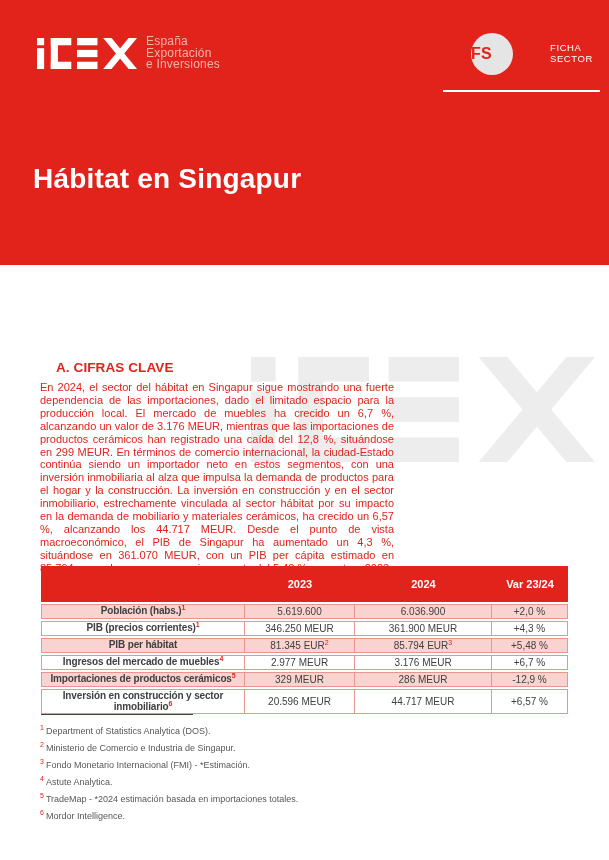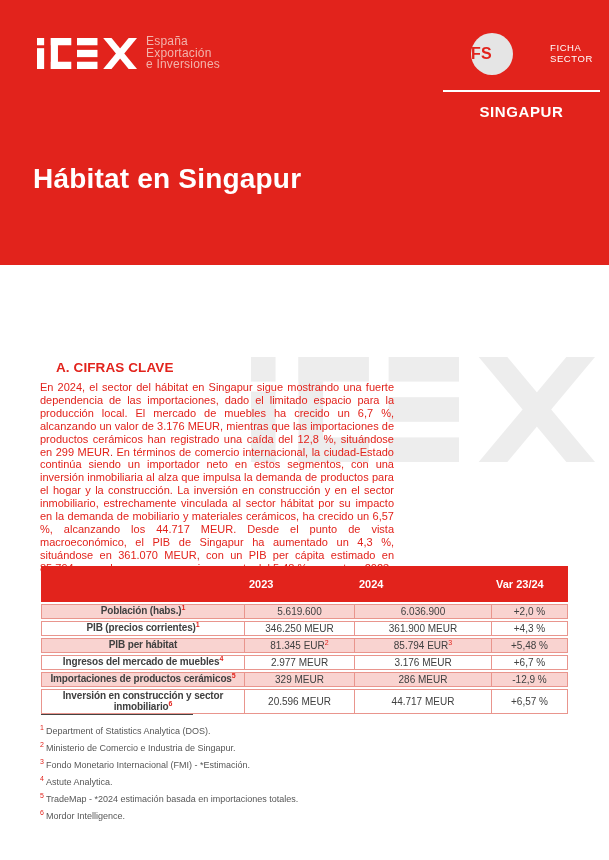--- a/index.html
+++ b/index.html
@@ -31,21 +31,21 @@
   .watermark-svg{position:absolute;left:251px;top:357px;width:344px;height:105px;fill:var(--watermark-gray);z-index:0;}
   .content{position:absolute;inset:0;z-index:1;}
 
   
   .section-heading{position:absolute;left:56px;top:360px;color:var(--accent-red);font-weight:bold;font-size:13.5px;letter-spacing:0.1px;}
   .paragraph{position:absolute;left:40px;top:381px;width:354px;color:var(--accent-red);font-size:11px;line-height:12.9px;text-align:justify;}
 
   
   .kv-table{position:absolute;left:41px;top:564px;width:527px;border-collapse:separate;border-spacing:0 2px;table-layout:fixed;}
   .kv-table col.c0{width:204px;} .kv-table col.c1{width:110px;} .kv-table col.c2{width:137px;} .kv-table col.c3{width:76px;}
-  .kv-table th{background:var(--accent-red);color:#ffffff;font-size:11px;font-weight:bold;height:18px;text-align:left;padding:12px 4px;}
+  .kv-table th{background:var(--accent-red);color:#ffffff;font-size:11px;font-weight:bold;height:18px;text-align:center;padding:12px 4px;}
   .kv-table td{height:15px;font-size:10px;color:var(--text-dark);text-align:center;vertical-align:middle;padding:1px 3px;
     border-top:1px solid var(--table-border);border-bottom:1px solid var(--table-border);border-right:1px solid var(--table-border);background:#ffffff;}
   .kv-table td:first-child{border-left:1px solid var(--table-border);}
   .kv-table tr.pink td{background:var(--row-pink);}
   .kv-table td.lbl{font-weight:bold;letter-spacing:-0.15px;line-height:10.5px;}
   .kv-table sup{color:var(--accent-red);font-size:7px;line-height:0;}
 
   
   .foot-rule{position:absolute;left:41px;top:714px;width:152px;height:1px;background:#444444;}
   .footnotes{position:absolute;left:40px;top:721px;width:480px;font-size:9px;line-height:13px;color:var(--text-footnote);}
@@ -91,21 +91,20 @@
       </div>
 
       <div class="fs-circle">
         <span>FS</span>
       </div>
       <div class="fs-label">
         <div>FICHA</div>
         <div>SECTOR</div>
       </div>
       <div class="hdr-divider"></div>
-      <div class="country">SINGAPUR</div>
 
       <h1 class="doc-title">Hábitat en Singapur</h1>
     </div>
 
     <h2 class="section-heading">A. CIFRAS CLAVE</h2>
     <p class="paragraph">En 2024, el sector del hábitat en Singapur sigue mostrando una fuerte dependencia de las importaciones, dado el limitado espacio para la producción local. El mercado de muebles ha crecido un 6,7 %, alcanzando un valor de 3.176 MEUR, mientras que las importaciones de productos cerámicos han registrado una caída del 12,8 %, situándose en 299 MEUR. En términos de comercio internacional, la ciudad-Estado continúa siendo un importador neto en estos segmentos, con una inversión inmobiliaria al alza que impulsa la demanda de productos para el hogar y la construcción. La inversión en construcción y en el sector inmobiliario, estrechamente vinculada al sector hábitat por su impacto en la demanda de mobiliario y materiales cerámicos, ha crecido un 6,57 %, alcanzando los 44.717 MEUR. Desde el punto de vista macroeconómico, el PIB de Singapur ha aumentado un 4,3 %, situándose en 361.070 MEUR, con un PIB per cápita estimado en 85.794 euros, lo que supone un incremento del 5,48 % respecto a 2023.</p>
 
     <table class="kv-table">
       <colgroup>
           <col class="c0">

